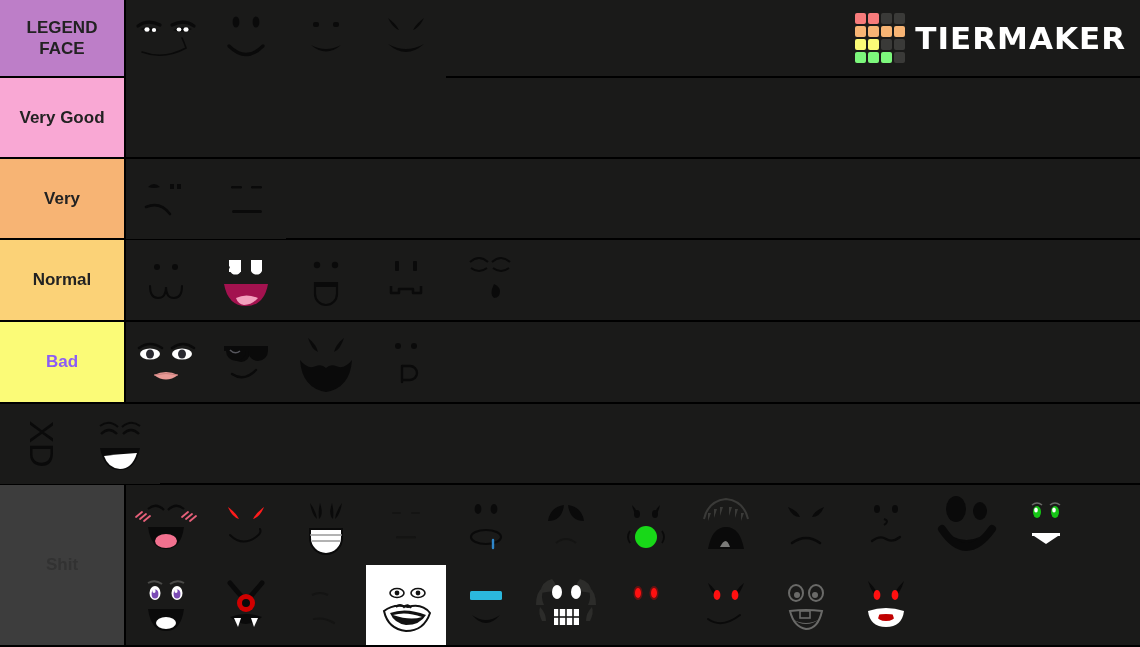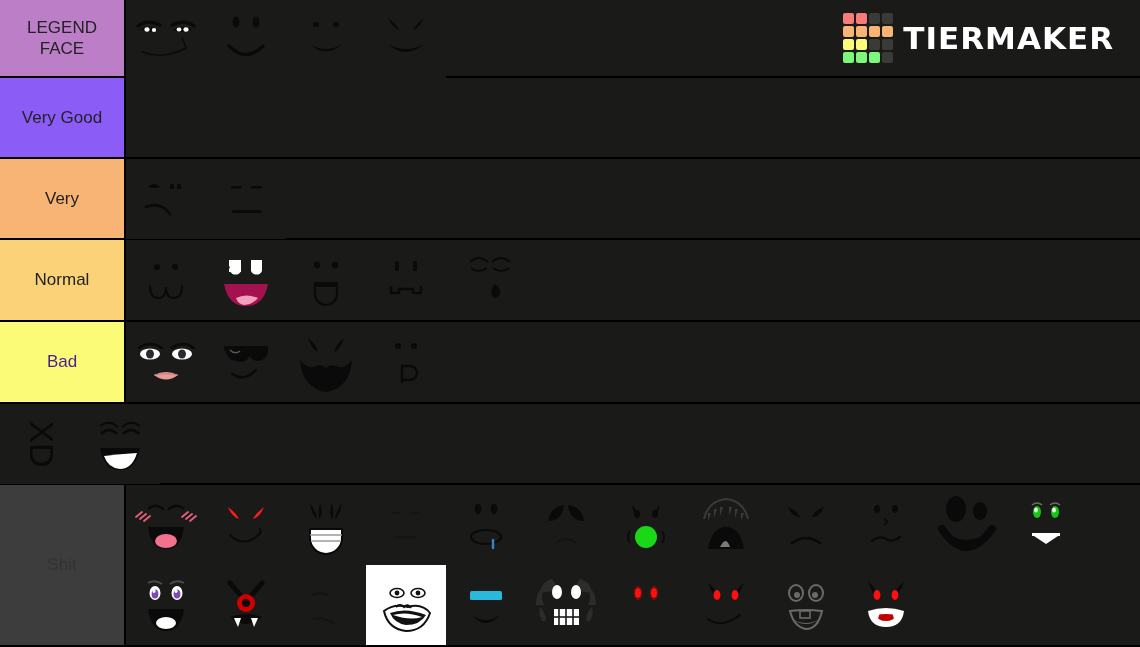--- a/index.html
+++ b/index.html
@@ -12,21 +12,21 @@
   #app { width: 1140px; height: 647px; display: flex; flex-direction: column; background: #000; }
 
   .tier-row { display: flex; width: 100%; border-bottom: 2px solid #000; flex: none; }
   .tier-row:last-child { border-bottom: none; }
 
   .tier-label {
     width: 126px; min-width: 126px; flex: none;
     display: flex; align-items: center; justify-content: center;
     text-align: center; padding: 2px 4px;
     font-size: 17px; color: #222; line-height: 1.25;
-    word-break: break-word; border-right: 2px solid #000;
+    word-break: break-word; border-right: 2px solid #000; font-weight: bold;
   }
   .tier-items {
     flex: 1; background: #1a1a19;
     display: flex; flex-wrap: wrap; align-content: flex-start;
   }
   .cell {
     width: 80px; height: 80px; flex: none;
     position: relative; overflow: hidden;
     background: #1a1a19;
   }
@@ -82,21 +82,21 @@
             <path d="M25 45 Q40 58 55 45 Q40 53 25 45 Z" fill="#0a0a0a"></path>
           </svg>
         </div>
         <div class="cell">
           <svg class="face" viewBox="0 0 80 80" xmlns="http://www.w3.org/2000/svg">
             <path d="M22 18 Q30 24 33 30 Q27 28 22 18 Z" fill="#0a0a0a"></path>
             <path d="M58 18 Q50 24 47 30 Q53 28 58 18 Z" fill="#0a0a0a"></path>
             <path d="M22 44 Q40 60 58 44 Q40 54 22 44 Z" fill="#0a0a0a"></path>
           </svg>
         </div>
-        <div class="brand" style="position: absolute; right: 12px; top: 0px; height: 100%;">
+        <div class="brand" style="position: absolute; right: 0px; top: 0px; height: 100%;">
           <div class="logo-grid">
             <i style="background: rgb(247, 123, 123);"></i>
             <i style="background: rgb(247, 123, 123);"></i>
             <i style="background: rgb(58, 58, 56);"></i>
             <i style="background: rgb(58, 58, 56);"></i>
             <i style="background: rgb(247, 180, 116);"></i>
             <i style="background: rgb(247, 180, 116);"></i>
             <i style="background: rgb(247, 180, 116);"></i>
             <i style="background: rgb(247, 180, 116);"></i>
             <i style="background: rgb(251, 251, 119);"></i>
@@ -106,21 +106,21 @@
             <i style="background: rgb(124, 247, 124);"></i>
             <i style="background: rgb(124, 247, 124);"></i>
             <i style="background: rgb(124, 247, 124);"></i>
             <i style="background: rgb(58, 58, 56);"></i>
           </div>
           <div class="brand-text">TIERMAKER</div>
         </div>
       </div>
     </div>
     <div class="tier-row" style="height: 81px;">
-      <div class="tier-label" style="background: #8b5cf6; color: rgb(34, 34, 34);">Very Good</div>
+      <div class="tier-label" style="background: #f9a8d4; color: rgb(34, 34, 34);">Very Good</div>
       <div class="tier-items"></div>
     </div>
     <div class="tier-row" style="height: 81px;">
       <div class="tier-label" style="background: rgb(247, 180, 116); color: rgb(34, 34, 34);">Very</div>
       <div class="tier-items">
         <div class="cell">
           <svg class="face" viewBox="0 0 80 80" xmlns="http://www.w3.org/2000/svg">
             <path d="M22 28 Q28 22 34 28 Q28 30 22 28 Z" fill="#0a0a0a"></path>
             <rect x="44" y="25" width="4" height="5" fill="#0a0a0a"></rect>
             <rect x="51" y="25" width="4" height="5" fill="#0a0a0a"></rect>
@@ -175,21 +175,21 @@
             <path d="M24 22 Q33 14 42 22" stroke="#0a0a0a" stroke-width="2" fill="none"></path>
             <path d="M46 22 Q55 14 64 22" stroke="#0a0a0a" stroke-width="2" fill="none"></path>
             <path d="M25 28 Q33 34 41 28" stroke="#0a0a0a" stroke-width="2" fill="none"></path>
             <path d="M47 28 Q55 34 63 28" stroke="#0a0a0a" stroke-width="2" fill="none"></path>
             <path d="M48 44 Q43 54 48 58 Q54 58 54 51 Q54 47 48 44 Z" fill="#0a0a0a"></path>
           </svg>
         </div>
       </div>
     </div>
     <div class="tier-row" style="height: 82px;">
-      <div class="tier-label" style="background: rgb(251, 251, 119); color: #4c1d95;">Bad</div>
+      <div class="tier-label" style="background: rgb(251, 251, 119); color: #8b5cf6;">Bad</div>
       <div class="tier-items">
         <div class="cell">
           <svg class="face" viewBox="0 0 80 80" xmlns="http://www.w3.org/2000/svg">
             <path d="M13 26 Q24 18 36 26" stroke="#0a0a0a" stroke-width="2.6" fill="none" stroke-linecap="round"></path>
             <path d="M46 26 Q57 18 68 26" stroke="#0a0a0a" stroke-width="2.6" fill="none" stroke-linecap="round"></path>
             <ellipse cx="24" cy="32" rx="10" ry="5.5" fill="#ffffff"></ellipse>
             <ellipse cx="56" cy="32" rx="10" ry="5.5" fill="#ffffff"></ellipse>
             <ellipse cx="24" cy="32" rx="4" ry="4.6" fill="#2a2a30"></ellipse>
             <ellipse cx="56" cy="32" rx="4" ry="4.6" fill="#2a2a30"></ellipse>
             <path d="M28 53 Q40 47 52 53 Q40 62 28 53 Z" fill="#e89a96"></path>

